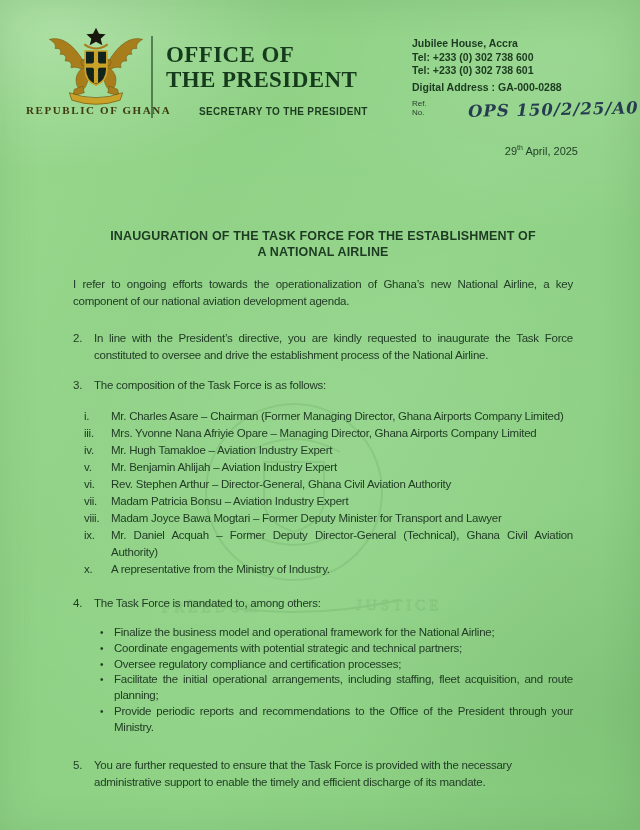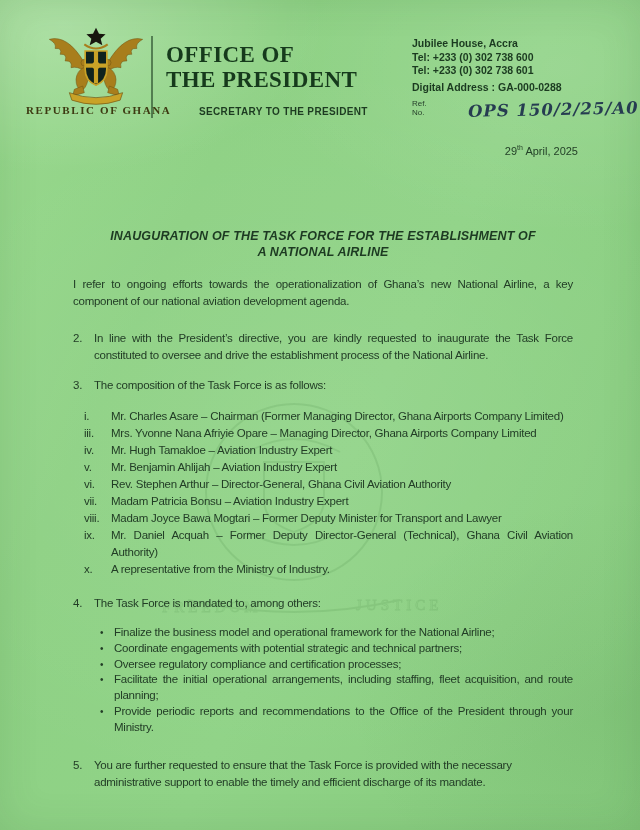--- a/index.html
+++ b/index.html
@@ -52,21 +52,21 @@
   .date-line sup{font-size:7px;}
   
   .watermark{position:absolute;left:128px;top:392px;width:340px;height:250px;opacity:.14;pointer-events:none;}
   
   .letter-body{
     position:absolute;left:73px;top:229px;width:500px;
     font-size:11.5px;letter-spacing:-.25px;line-height:17px;
   }
   .title{
     text-align:center;font-weight:bold;font-size:12.5px;line-height:15.5px;
-    letter-spacing:.15px;color:#1d3a22;font-style:italic;
+    letter-spacing:.15px;color:#1d3a22;
   }
   .intro{margin-top:16px;text-align:justify;}
   .num-item{display:flex;}
   .num-item .num{flex:none;width:21px;}
   .num-item .txt{flex:1;}
   .justify .txt{text-align:justify;}
   .mt-item2{margin-top:20px;}
   .mt-item3{margin-top:13px;}
   .mt-item4{margin-top:17px;}
   .mt-item5{margin-top:21px;}

